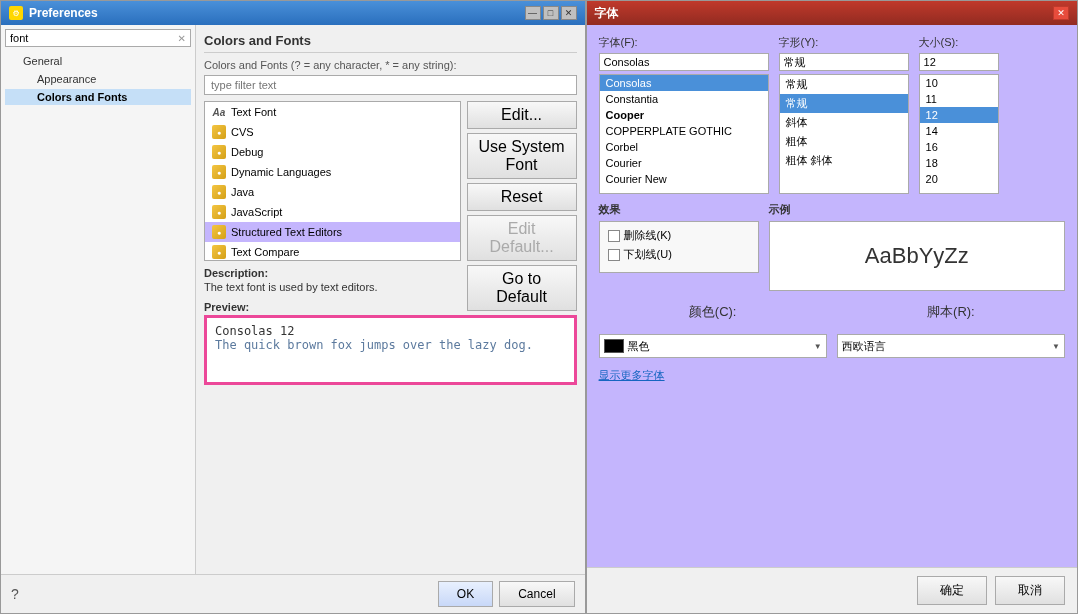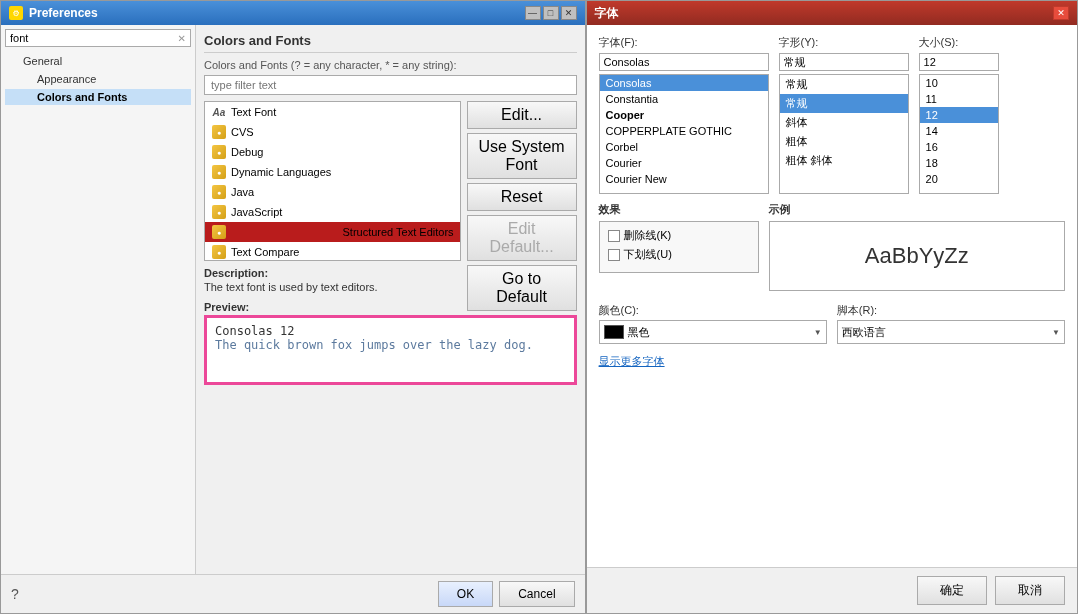--- a/index.html
+++ b/index.html
@@ -173,22 +173,21 @@
     }
     .tree-item {
       display: flex;
       align-items: center;
       padding: 2px 6px;
       font-size: 11px;
       cursor: pointer;
       white-space: nowrap;
     }
     .tree-item.selected {
-      background: #b91c1c;
-      justify-content: space-between;
+      background: #c4b5fd;
     }
     .tree-item-icon {
       width: 16px;
       height: 16px;
       margin-right: 4px;
       display: inline-flex;
       align-items: center;
       justify-content: center;
     }
     .icon-aa {
@@ -285,21 +284,21 @@
       background: linear-gradient(to bottom, #e8f0fe, #c8d8f8);
     }
     .bottom-left {
       margin-right: auto;
     }
 
     
     .font-dialog {
       width: 534px;
       height: 614px;
-      background: #ffffff;
+      background: #c4b5fd;
       border: 1px solid #999;
       display: flex;
       flex-direction: column;
       margin-left: 0;
     }
 
     .font-title-bar {
       background: linear-gradient(to bottom, #c0392b, #922b21);
       color: white;
       padding: 4px 8px;
@@ -436,23 +435,24 @@
 
     .color-script-row {
       display: flex;
       gap: 10px;
       margin-top: 4px;
     }
     .color-col {
       flex: 1;
     }
     .color-label {
-      font-size: 11px;
-      color: #333;
-      margin-bottom: 2px;
+      font-size: 13px;
+      color: #333;
+      margin-bottom: 13px;
+      text-align: center;
     }
     .color-select {
       display: flex;
       align-items: center;
       border: 1px solid #aaa;
       background: white;
       height: 24px;
       padding: 0 4px;
       cursor: pointer;
     }

